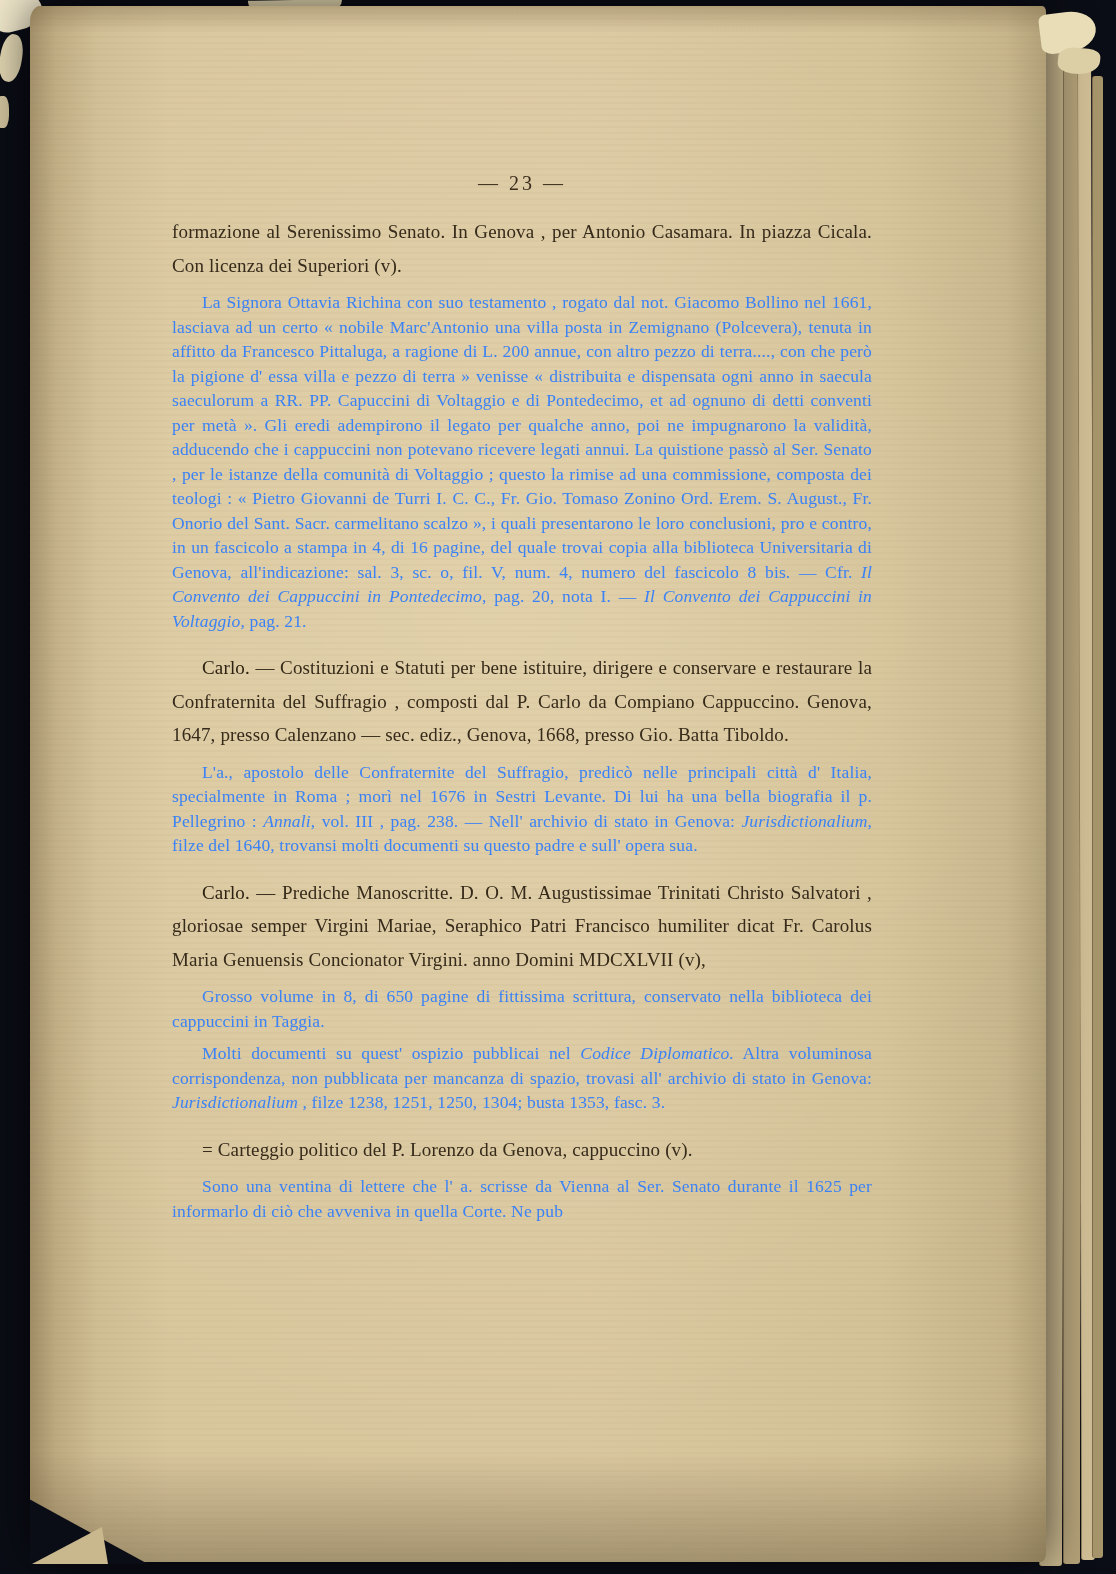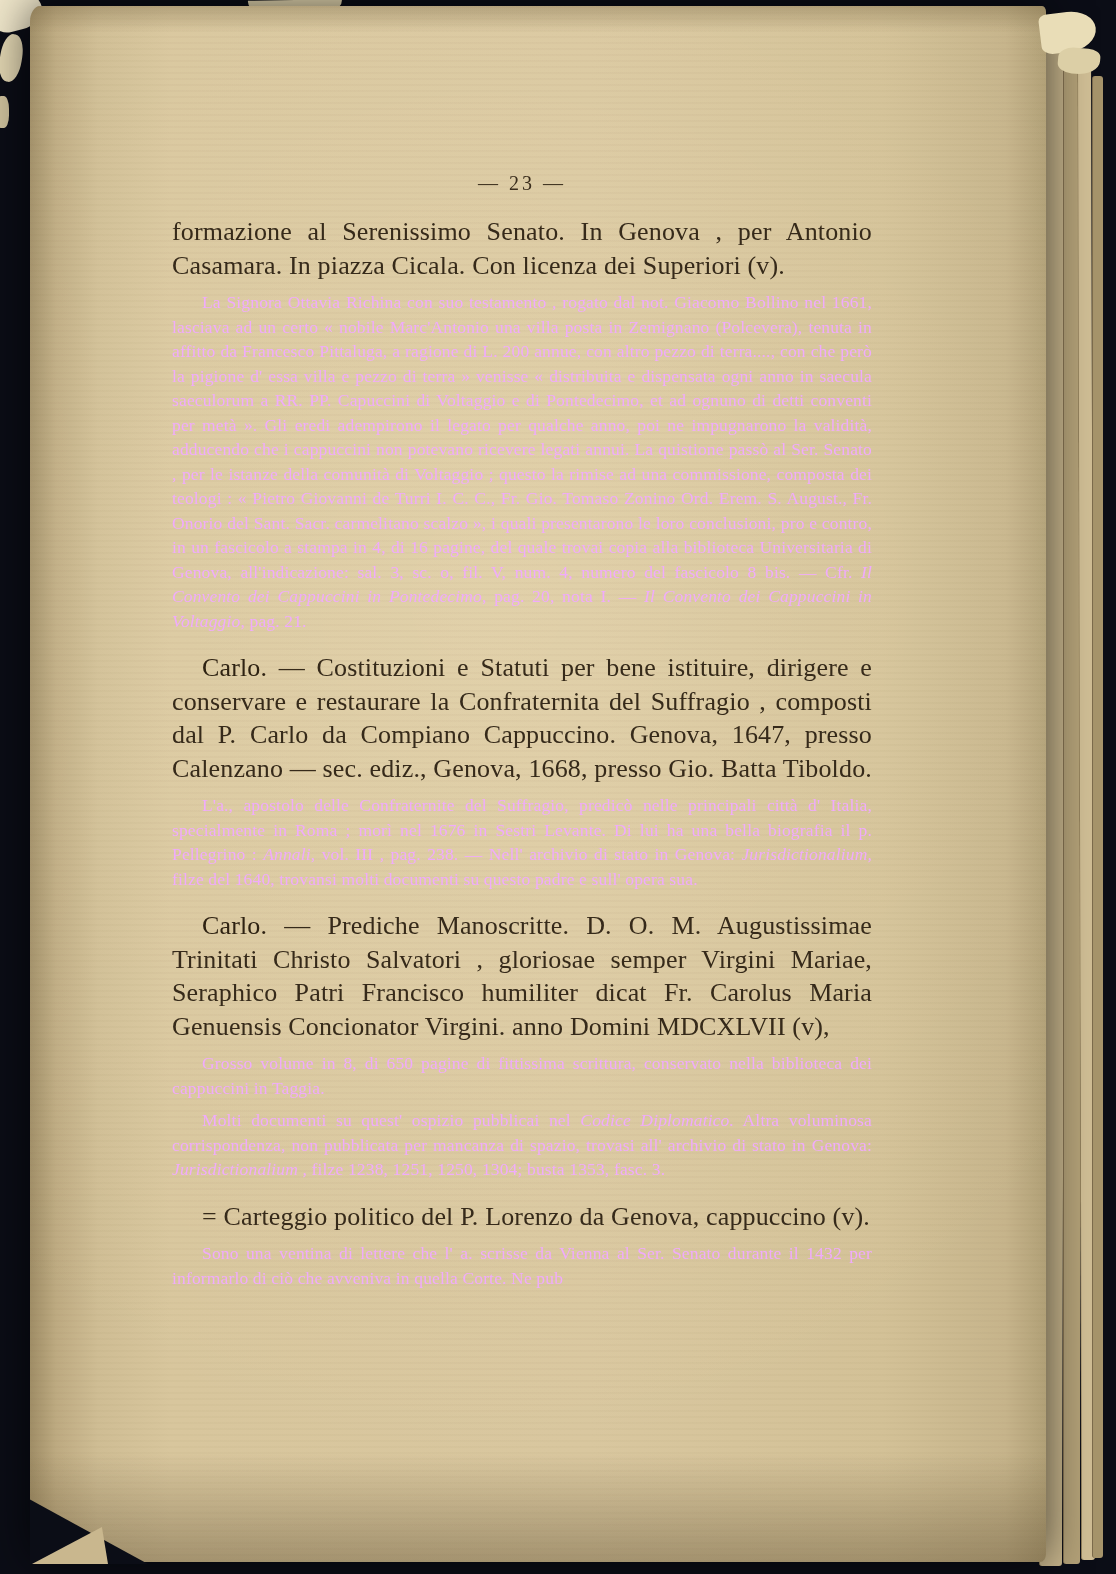--- a/index.html
+++ b/index.html
@@ -62,24 +62,24 @@
   .content {
     position:absolute; left:172px; top:148px; width:700px;
     color:#362a1a; text-align:justify;
     letter-spacing:0.15px;
     margin-top:24px;
   }
   .pageno {
     text-align:center; font-size:20px; letter-spacing:3px;
     color:#3a2d1c; margin-bottom:20px;
   }
-  p.body  { font-size:26px; line-height:33.5px; margin-top:10px; }
+  p.body  { font-size:19px; line-height:33.5px; margin-top:10px; }
   p.cont  { margin-top:0; text-indent:0; }
   p.entry { text-indent:30px; margin-top:18px; }
-  p.small { font-size:17.5px; line-height:24.5px; text-indent:30px; margin-top:8px; color:#f0abfc; }
+  p.small { font-size:17.5px; line-height:24.5px; text-indent:30px; margin-top:8px; color:#3b82f6; }
   b.head  { font-weight:normal; color:#2e2212; }
   em      { font-style:italic; }
 </style>
 </head>
 <body>
 
 <div class="scene">
 
   <div class="frag frag-tl-1"></div>
   <div class="frag frag-tl-2"></div>
@@ -115,16 +115,16 @@
 
     <p class="body entry"><b class="head">Carlo.</b><span> — Prediche Manoscritte. D. O. M. Augustissimae Trinitati Christo Salvatori , gloriosae semper Virgini Mariae, Seraphico Patri Francisco humiliter dicat Fr. Carolus Maria Genuensis Concionator Virgini. anno Domini MDCXLVII (v),</span></p>
 
     <p class="small"><span>Grosso volume in 8, di 650 pagine di fittissima scrittura, conservato nella biblioteca dei cappuccini in Taggia.</span></p>
 
 
     <p class="small"><span>Molti documenti su quest' ospizio pubblicai nel </span><em>Codice Diplomatico.</em><span> Altra voluminosa corrispondenza, non pubblicata per mancanza di spazio, trovasi all' archivio di stato in Genova: </span><em>Jurisdictionalium ,</em><span> filze 1238, 1251, 1250, 1304; busta 1353, fasc. 3.</span></p>
 
     <p class="body entry"><span>= Carteggio politico del P. Lorenzo da Genova, cappuccino (v).</span></p>
 
-    <p class="small"><span>Sono una ventina di lettere che l' a. scrisse da Vienna al Ser. Senato durante il 1432 per informarlo di ciò che avveniva in quella Corte. Ne pub</span></p>
+    <p class="small"><span>Sono una ventina di lettere che l' a. scrisse da Vienna al Ser. Senato durante il 1625 per informarlo di ciò che avveniva in quella Corte. Ne pub</span></p>
 
   </div>
 </div>
 
 </body></html>

